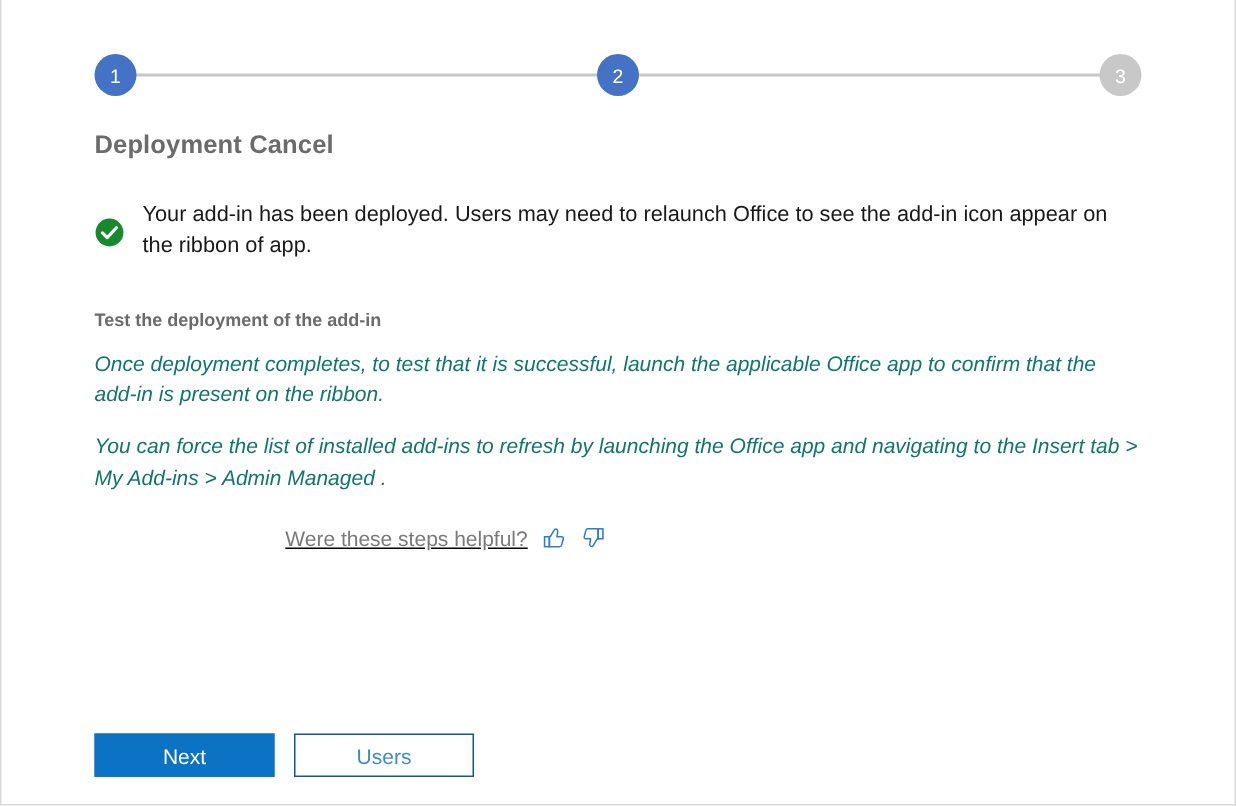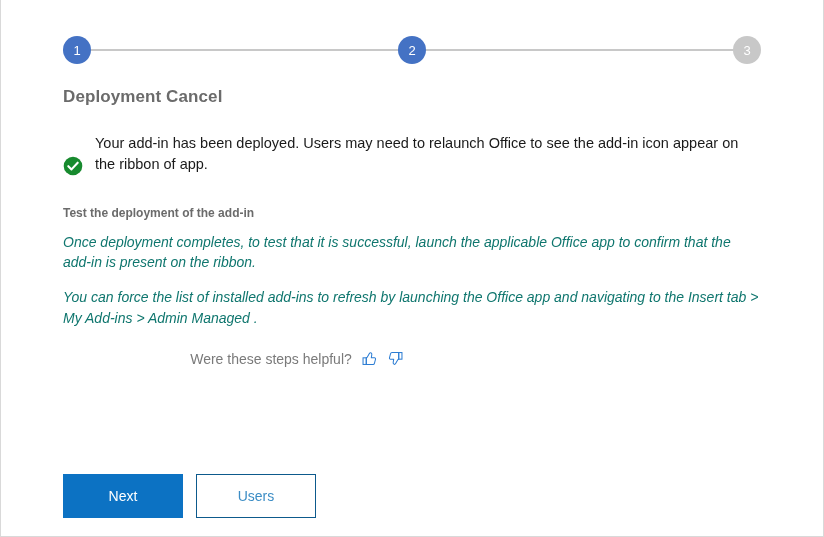--- a/index.html
+++ b/index.html
@@ -146,21 +146,21 @@
     font-size: 17px;
     font-weight: bold;
     color: #6b6b6b;
     margin: 23px 0 0 0;
     letter-spacing: 0.1px;
   }
 
   
   .status-row {
     display: flex;
-    align-items: flex-end;
+    align-items: center;
     margin-top: 26px;
   }
   .check-icon {
     width: 20px;
     height: 20px;
     flex: 0 0 auto;
     margin-right: 12px;
     margin-top: 1px;
   }
   .status-text {
@@ -188,20 +188,21 @@
   .body-para.second { margin-top: 14px; }
 
   
   .feedback-row {
     display: flex;
     align-items: flex-end;
     justify-content: center;
     margin-top: 22px;
     gap: 9px;
     padding-right: 230px;
+    text-decoration: underline;
   }
   .feedback-text {
     font-size: 14px;
     color: #7a7a7a;
   }
   .thumb-btn {
     background: none;
     border: none;
     padding: 0;
     margin: 0;
@@ -213,21 +214,21 @@
   
   .button-row {
     position: absolute;
     left: 62px;
     bottom: 18px;
     display: flex;
     align-items: center;
     gap: 13px;
   }
   .btn {
-    height: 44px;
+    height: 29px;
     min-width: 120px;
     font-size: 14px;
     font-family: "Liberation Sans", sans-serif;
     cursor: pointer;
     box-sizing: border-box;
     padding: 0 12px;
   }
   .btn-primary {
     background: #0c72c3;
     color: #ffffff;

